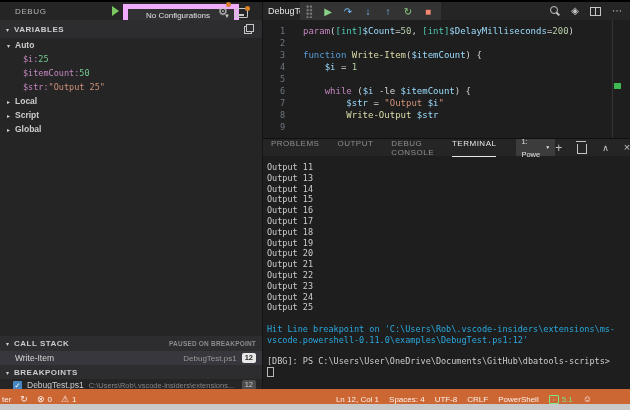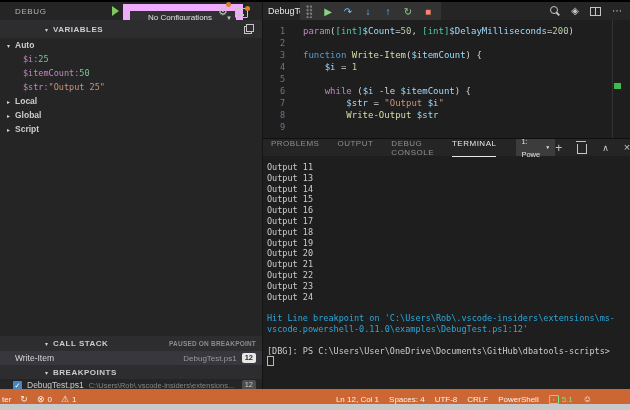--- a/index.html
+++ b/index.html
@@ -10,29 +10,29 @@
   .vdivider{left:262px;top:2px;width:1px;height:387px;background:#141414;}
   .bottom-strip{left:0;top:404px;width:630px;height:6px;background:#C9C9C9;}
 
   
   #sidebar{left:0;top:2px;width:262px;height:387px;background:#252526;}
   #sb-header{position:relative;height:18px;}
   .sb-title{position:absolute;left:15px;top:5px;font-size:8px;color:#B5B5B5;letter-spacing:.6px;}
   .sb-play{position:absolute;left:112px;top:4px;width:0;height:0;
            border-left:7px solid #7CC860;border-top:5px solid transparent;border-bottom:5px solid transparent;}
   .sb-config{position:absolute;left:123px;top:2px;width:88px;height:14px;background:#313134;
-             border:7px solid #f0abfc;color:#E0E0E0;font-size:8px;line-height:14px;padding-left:18px;}
+             border:5px solid #f0abfc;color:#E0E0E0;font-size:8px;line-height:14px;padding-left:18px;}
   .sb-config .caret{position:absolute;right:4px;top:0;font-size:6px;color:#C5C5C5;line-height:14px;}
   .hdr-ic{position:absolute;top:3px;color:#C5C5C5;}
   .gear{left:218px;font-size:11px;line-height:12px;}
   .console-ic{left:235px;top:6px;width:11px;height:8px;border:1px solid #C5C5C5;border-radius:1px;}
   .console-ic i{position:absolute;left:1px;bottom:1px;width:7px;height:2px;background:#C5C5C5;}
   .odot{position:absolute;top:-3px;right:-3px;width:5px;height:5px;border-radius:50%;background:#D9822B;}
 
-  .sec-header{position:relative;height:15px;background:#2D2D30;display:flex;align-items:center;padding-left:39px;}
+  .sec-header{position:relative;height:15px;background:#2D2D30;display:flex;align-items:center;}
   .sec-arrow{width:8px;margin-left:6px;font-size:6px;color:#CCC;}
   .sec-title{font-size:8px;font-weight:bold;color:#CCCCCC;letter-spacing:.5px;}
   #variables-header{height:18px;}
   .collapse-all{position:absolute;right:8px;top:4px;width:10px;height:10px;}
   .collapse-all:before{content:'';position:absolute;left:0;bottom:0;width:6px;height:6px;border:1px solid #C5C5C5;}
   .collapse-all:after{content:'';position:absolute;right:0;top:0;width:6px;height:6px;border:1px solid #C5C5C5;background:#2D2D30;}
 
   .tree-row{height:14px;display:flex;align-items:center;font-size:8.5px;color:#CCCCCC;}
   .tree-row .arrow{width:8px;margin-left:7px;font-size:6px;color:#CCC;}
   .tree-row.group .glabel{font-weight:bold;}
@@ -160,25 +160,25 @@
         <div class="tree-row item">
           <span class="vname">$str: </span>
           <span class="vval str">"Output 25"</span>
         </div>
         <div class="tree-row group">
           <span class="arrow">▸</span>
           <span class="glabel">Local</span>
         </div>
         <div class="tree-row group">
           <span class="arrow">▸</span>
-          <span class="glabel">Global</span>
+          <span class="glabel">Script</span>
         </div>
         <div class="tree-row group">
           <span class="arrow">▸</span>
-          <span class="glabel">Script</span>
+          <span class="glabel">Global</span>
         </div>
       </div>
 
     <div id="watch-header" class="sec-header">
       <span class="sec-arrow">▾</span>
       <span class="sec-title">WATCH</span>
     </div>
 
     <div id="callstack-header" class="sec-header">
       <span class="sec-arrow">▾</span>
@@ -279,20 +279,21 @@
             <div class="tline">Output 15</div>
             <div class="tline">Output 16</div>
             <div class="tline">Output 17</div>
             <div class="tline">Output 18</div>
             <div class="tline">Output 19</div>
             <div class="tline">Output 20</div>
             <div class="tline">Output 21</div>
             <div class="tline">Output 22</div>
             <div class="tline">Output 23</div>
             <div class="tline">Output 24</div>
+            <div class="tline">Output 25</div>
             <div class="tline"></div>
             <div class="tline info">Hit Line breakpoint on 'C:\Users\Rob\.vscode-insiders\extensions\ms-</div>
             <div class="tline info">vscode.powershell-0.11.0\examples\DebugTest.ps1:12'</div>
             <div class="tline"></div>
             <div class="tline">[DBG]: PS C:\Users\User\OneDrive\Documents\GitHub\dbatools-scripts&gt;</div>
             <div class="tline"><span class="tcursor"></span></div>
           </div>
       </div>
     </div>
   </div>

